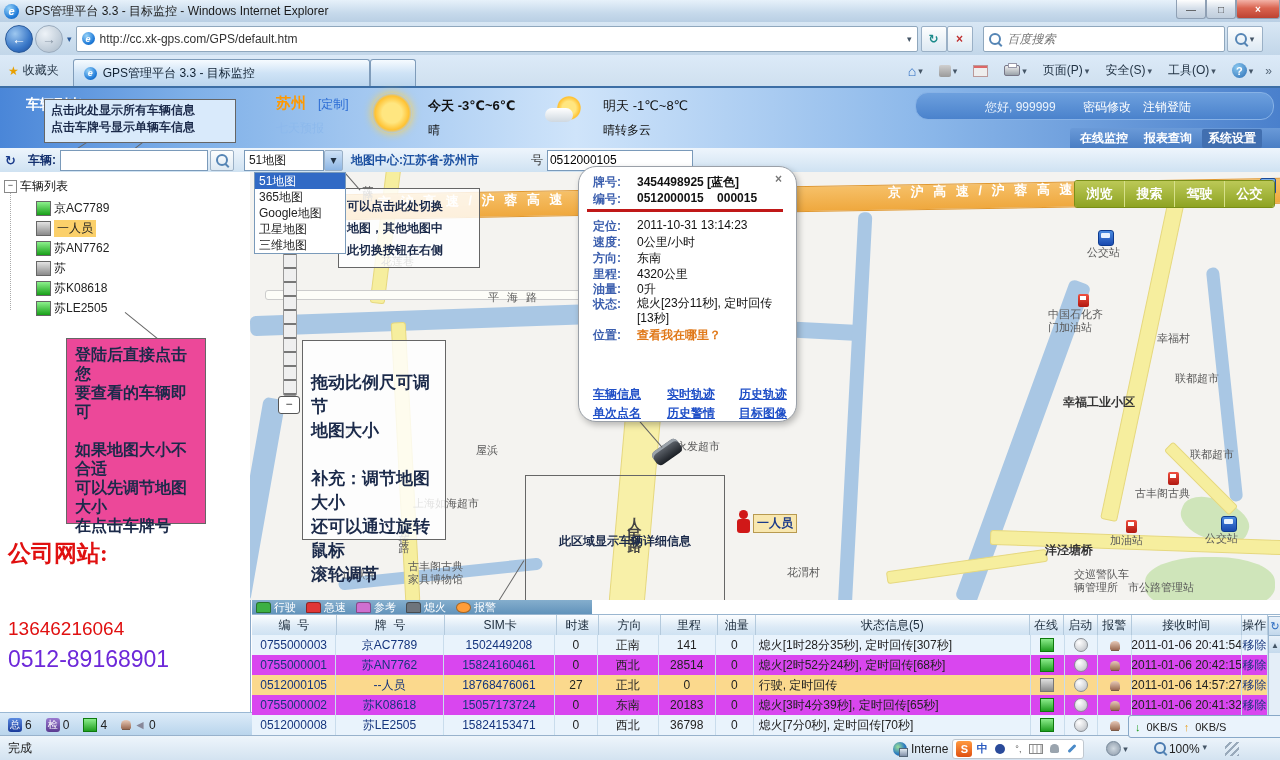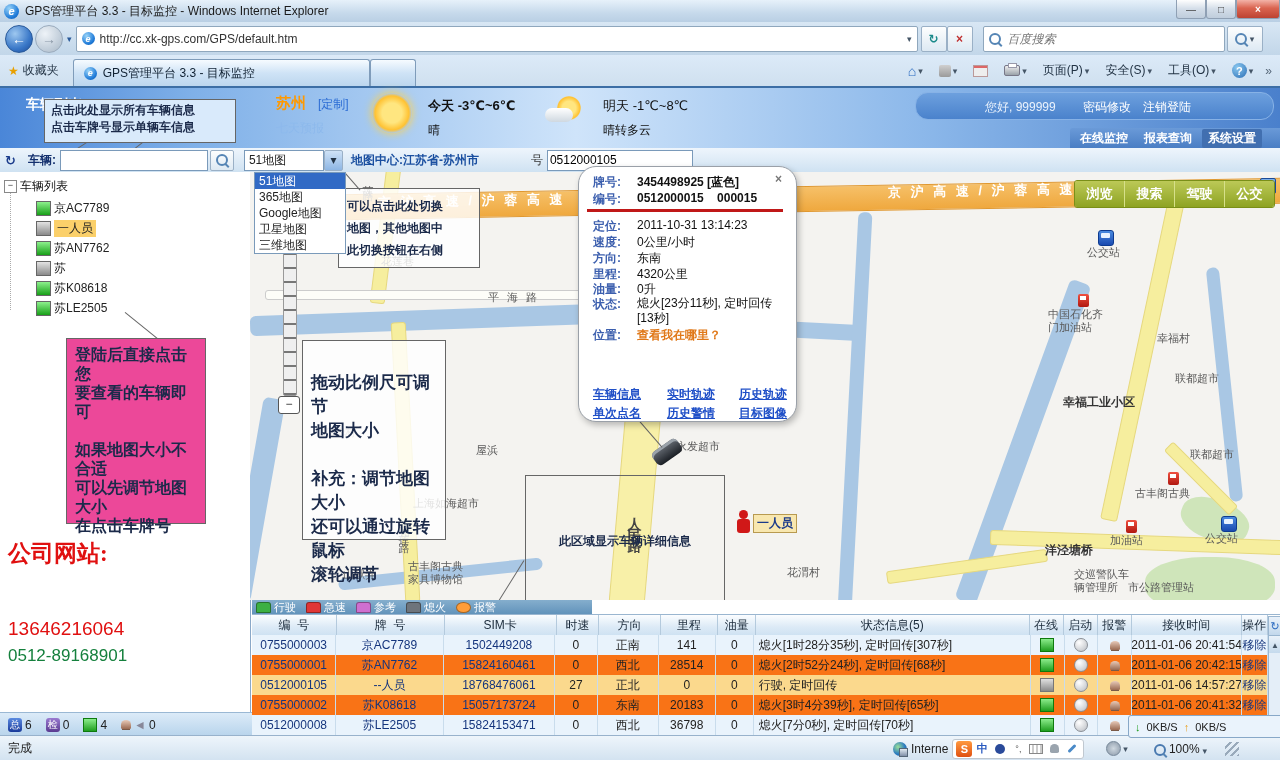--- a/index.html
+++ b/index.html
@@ -106,21 +106,21 @@
   .lcar{width:13px;height:9px;border-radius:3px 3px 1px 1px;display:inline-block;border:1px solid rgba(0,0,0,.35)}
   .litem{display:flex;align-items:center;gap:3px;color:#fff;font-size:11px}
   .tablebox{position:absolute;left:252px;top:614px;width:1028px;height:121px;background:#fff;border-top:1px solid #9ab6d0}
   .trow{position:absolute;left:0;width:1016px;height:20px;display:flex}
   .tc{height:20px;display:flex;align-items:center;justify-content:center;border-right:1px solid #c9dcec;overflow:hidden;white-space:pre;font-size:12px}
   .tc.left{justify-content:flex-start;padding-left:5px}
   .th .tc{font-weight:normal;color:#1a2a3a;background:linear-gradient(#fbfdff,#dceaf6 60%,#cfe2f2);border-right:1px solid #b4cadd;border-bottom:1px solid #9ab6d0}
   .w0{width:86px}.w1{width:110px}.w2{width:114px}.w3{width:43px}.w4{width:62px}.w5{width:58px}.w6{width:38px}
   .w7{width:280px}.w8{width:34px}.w9{width:34px}.w10{width:34px}.w11{width:112px}.w12{width:26px}
   .navy{color:#15357d}
-  .odd{background:#e9f3fc}.even{background:#f97316}.sel{background:#fbd98d}
+  .odd{background:#e9f3fc}.even{background:#d946ef}.sel{background:#fbd98d}
   .online{width:12px;height:12px;border:1px solid #0e7a0e;background:linear-gradient(#8bec8b,#1f9e1f)}
   .online.gray{border-color:#777;background:linear-gradient(#e0e0e0,#8a8a8a)}
   .orb{width:12px;height:12px;border-radius:50%;border:1px solid #8a8f96;background:radial-gradient(circle at 35% 30%,#fff,#b8bcc2)}
   .bellic{width:10px;height:9px;background:linear-gradient(#e8cab8,#9a6a52);border-radius:50% 50% 15% 15%;box-shadow:0 2px 0 -1px #7a5a48}
   .sbbtn{position:absolute;width:12px;height:18px;background:linear-gradient(#eaf2fa,#c2d8ec);border:1px solid #9ab6d0;
     font-size:8px;color:#456;display:flex;align-items:center;justify-content:center}
   .netbox{position:absolute;left:1128px;top:715px;width:146px;height:21px;background:#eaf3fc;border:1px solid #88a8c8;border-radius:3px;
     display:flex;align-items:center;gap:6px;padding:0 6px;z-index:60;font-size:11px}
   
   .statusbar{position:absolute;left:0;top:735px;width:1280px;height:25px;border-top:1px solid #98b2cc;
@@ -346,21 +346,21 @@
     <div class="note" style="left:66px;top:166px;width:122px;height:172px;font-size:16px;background:#ec4899">登陆后直接点击您
 要查看的车辆即可
 
 如果地图大小不合适
 可以先调节地图大小
 在点击车牌号</div>
     <span class="abs" style="left:-8px;top:238px;color:#333;font-size:10px"></span>
 
     <span class="abs red-serif" style="left:8px;top:366px;font-size:23px">公司网站:</span>
     <span class="abs" style="left:8px;top:446px;font-size:19px;color:#e01010">13646216064</span>
-    <span class="abs" style="left:8px;top:474px;font-size:17px;color:#15803d">0512-89168901</span>
+    <span class="abs" style="left:8px;top:474px;font-size:23px;color:#6d28d9">0512-89168901</span>
   </div>
 
   <div class="ministatus">
     <span style="display:flex;align-items:center;gap:3px">
       <span class="msq" style="background:linear-gradient(#5a8ae0,#1a3a9a)">总</span>
       <span>6</span>
       </span>
     <span style="display:flex;align-items:center;gap:3px">
       <span class="msq" style="background:linear-gradient(#9a7ad0,#5a3a90)">检</span>
       <span>0</span>
@@ -661,21 +661,21 @@
             <span style="width:9px;height:9px;border-radius:50% 50% 20% 20%;background:#9aa4ae;display:inline-block"></span>
           </span>
         <span class="sgico">
             <span style="width:10px;height:3px;background:#4a8ac8;transform:rotate(-45deg);display:inline-block;border-radius:2px"></span>
           </span>
       </span>
       <span style="display:flex;align-items:center;gap:2px;margin-left:18px">
         <span style="width:13px;height:13px;border-radius:50%;background:radial-gradient(#cfd8e0,#8a98a8);border:1px solid #789"></span>
         <span class="caret">▾</span>
       </span>
-      <span style="display:flex;align-items:flex-end;gap:3px;margin-left:22px">
+      <span style="display:flex;align-items:flex-start;gap:3px;margin-left:22px">
         <span class="mag" style="border-color:#4a7ab0"></span>
         <span>100%</span>
         <span class="caret">▾</span>
       </span>
       <span style="width:14px;height:14px;margin-left:14px;background:repeating-linear-gradient(135deg,transparent 0 3px,#9ab 3px 5px)"></span>
     </span>
   </div>
 
 </div>
 

